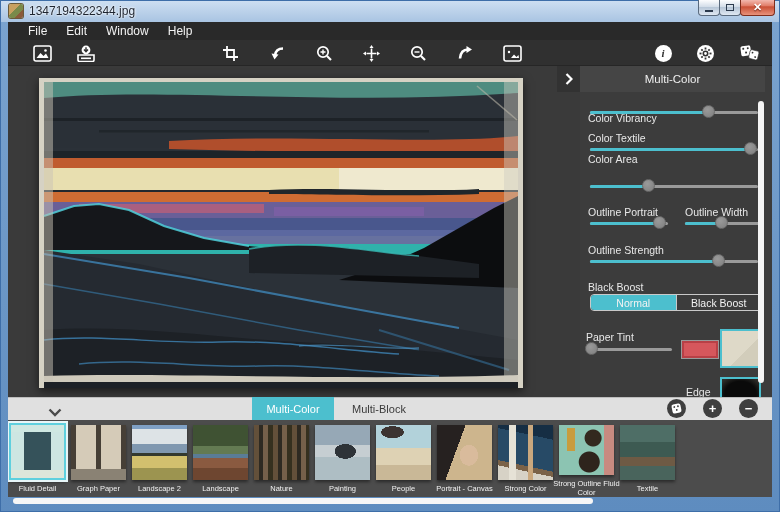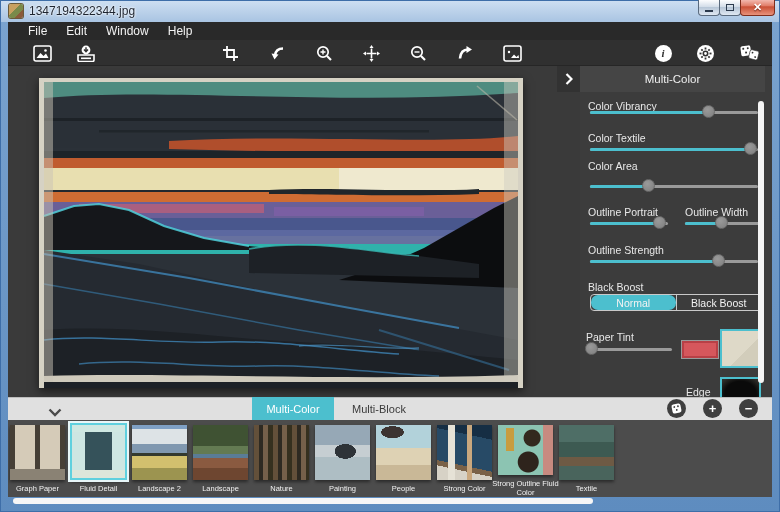--- a/index.html
+++ b/index.html
@@ -33,21 +33,21 @@
   .panel-header{left:580px;top:66px;width:185px;height:26px;background:#454545;display:flex;align-items:center;justify-content:center;}
   .panel-title{color:#f0f0f0;font-size:11.5px;}
   .plabel{position:absolute;color:#e8e8e8;font-size:10.5px;}
   .slider{position:absolute;height:14px;}
   .slider .track{position:absolute;left:0;right:0;top:6px;height:2.5px;background:#9a9a9a;border-radius:2px;}
   .slider .fill{position:absolute;left:0;top:6px;height:2.5px;background:#4cbfce;border-radius:2px;}
   .slider .thumb{position:absolute;top:0;width:13px;height:13px;margin-left:-7px;border-radius:50%;
     background:radial-gradient(circle at 40% 35%,#9a9a9a,#7e7e7e);border:1px solid #6a6a6a;box-sizing:border-box;}
   .seg{left:590px;top:294px;width:172px;height:17px;border:1px solid #c9c9c9;border-radius:4px;display:flex;overflow:hidden;box-sizing:border-box;}
   .seg .opt{flex:1;display:flex;align-items:center;justify-content:center;font-size:10.5px;color:#f2f2f2;}
-  .seg .opt.active{background:#4cbfce;border-radius:7px;}
+  .seg .opt.active{background:#4cbfce;}
   .seg .opt.inactive{background:#3c3c3c;border-left:1px solid #c9c9c9;}
   .swatch{left:682px;top:341px;width:36px;height:17px;border:2px solid #b84046;outline:1px solid #9a9a9a;box-sizing:border-box;}
   .papertile{left:720px;top:329px;width:41px;height:39px;border:2px solid #4cbfce;box-sizing:border-box;
     background:linear-gradient(135deg,#ded9c8 0 60%,#d2cdbb 60%);}
   .edgetile{left:720px;top:377px;width:41px;height:34px;border:2px solid #4cbfce;box-sizing:border-box;
     background:radial-gradient(ellipse at 50% 50%,#0a0a0a 0 60%,#2e2e2a 90%);}
   .vscroll{left:758px;top:101px;width:6px;height:282px;background:#f4f4f4;border-radius:3px;}
   
   .bottombar{left:8px;top:397px;width:764px;height:23px;background:#e0e0e0;border-top:1px solid #bdbdbd;box-sizing:border-box;}
   .chev-down{left:48px;top:403px;}
@@ -257,35 +257,35 @@
         <path d="M1.5 1 L6.5 6 L1.5 11" fill="none" stroke="#fff" stroke-width="2.2"></path>
       </svg>
   </div>
 
   <div class="panel-wrap">
     <div class="abs panel-bg"></div>
     <div class="abs panel-header">
       <span class="panel-title">Multi-Color</span>
     </div>
 
-    <span class="plabel" style="left:588px;top:100px">Color Vibrancy</span>
+    <span class="plabel" style="left:588px;top:112px">Color Vibrancy</span>
     <div class="slider" style="left:590px;top:105px;width:168px">
         <div class="track"></div>
         <div class="fill" style="width: 71%;"></div>
         <div class="thumb" style="left: 71%;"></div>
       </div>
 
     <span class="plabel" style="left:588px;top:132px">Color Textile</span>
     <div class="slider" style="left:590px;top:142px;width:168px">
         <div class="track"></div>
         <div class="fill" style="width: 96%;"></div>
         <div class="thumb" style="left: 96%;"></div>
       </div>
 
-    <span class="plabel" style="left:588px;top:160px">Color Area</span>
+    <span class="plabel" style="left:588px;top:153px">Color Area</span>
     <div class="slider" style="left:590px;top:179px;width:168px">
         <div class="track"></div>
         <div class="fill" style="width: 35%;"></div>
         <div class="thumb" style="left: 35%;"></div>
       </div>
 
     <span class="plabel" style="left:588px;top:206px">Outline Portrait</span>
     <div class="slider" style="left:590px;top:216px;width:78px">
         <div class="track"></div>
         <div class="fill" style="width: 90%;"></div>
@@ -346,49 +346,53 @@
       </svg>
   </div>
   <div class="circle-btn" style="left:703px">
       <span>+</span>
     </div>
   <div class="circle-btn" style="left:739px">
       <span>−</span>
     </div>
 
   <div class="abs strip">
-    <div class="titem">
-        <div class="tpic art2"></div>
-        <div class="tlabel">Graph Paper</div>
-      </div>
     <div class="titem selected">
         <div class="tpic art1"></div>
         <div class="tlabel">Fluid Detail</div>
       </div>
     <div class="titem">
+        <div class="tpic art2"></div>
+        <div class="tlabel">Graph Paper</div>
+      </div>
+    <div class="titem">
         <div class="tpic art3"></div>
         <div class="tlabel">Landscape 2</div>
       </div>
     <div class="titem">
         <div class="tpic art4"></div>
         <div class="tlabel">Landscape</div>
       </div>
     <div class="titem">
         <div class="tpic art5"></div>
         <div class="tlabel">Nature</div>
       </div>
     <div class="titem">
         <div class="tpic art6"></div>
         <div class="tlabel">Painting</div>
       </div>
     <div class="titem">
         <div class="tpic art7"></div>
         <div class="tlabel">People</div>
       </div>
     <div class="titem">
+        <div class="tpic art8"></div>
+        <div class="tlabel">Portrait - Canvas</div>
+      </div>
+    <div class="titem">
         <div class="tpic art11"></div>
         <div class="tlabel">Strong Color</div>
       </div>
     <div class="titem">
         <div class="tpic art12"></div>
         <div class="tlabel">Strong Outline Fluid Color</div>
       </div>
     <div class="titem">
         <div class="tpic art13"></div>
         <div class="tlabel">Textile</div>

